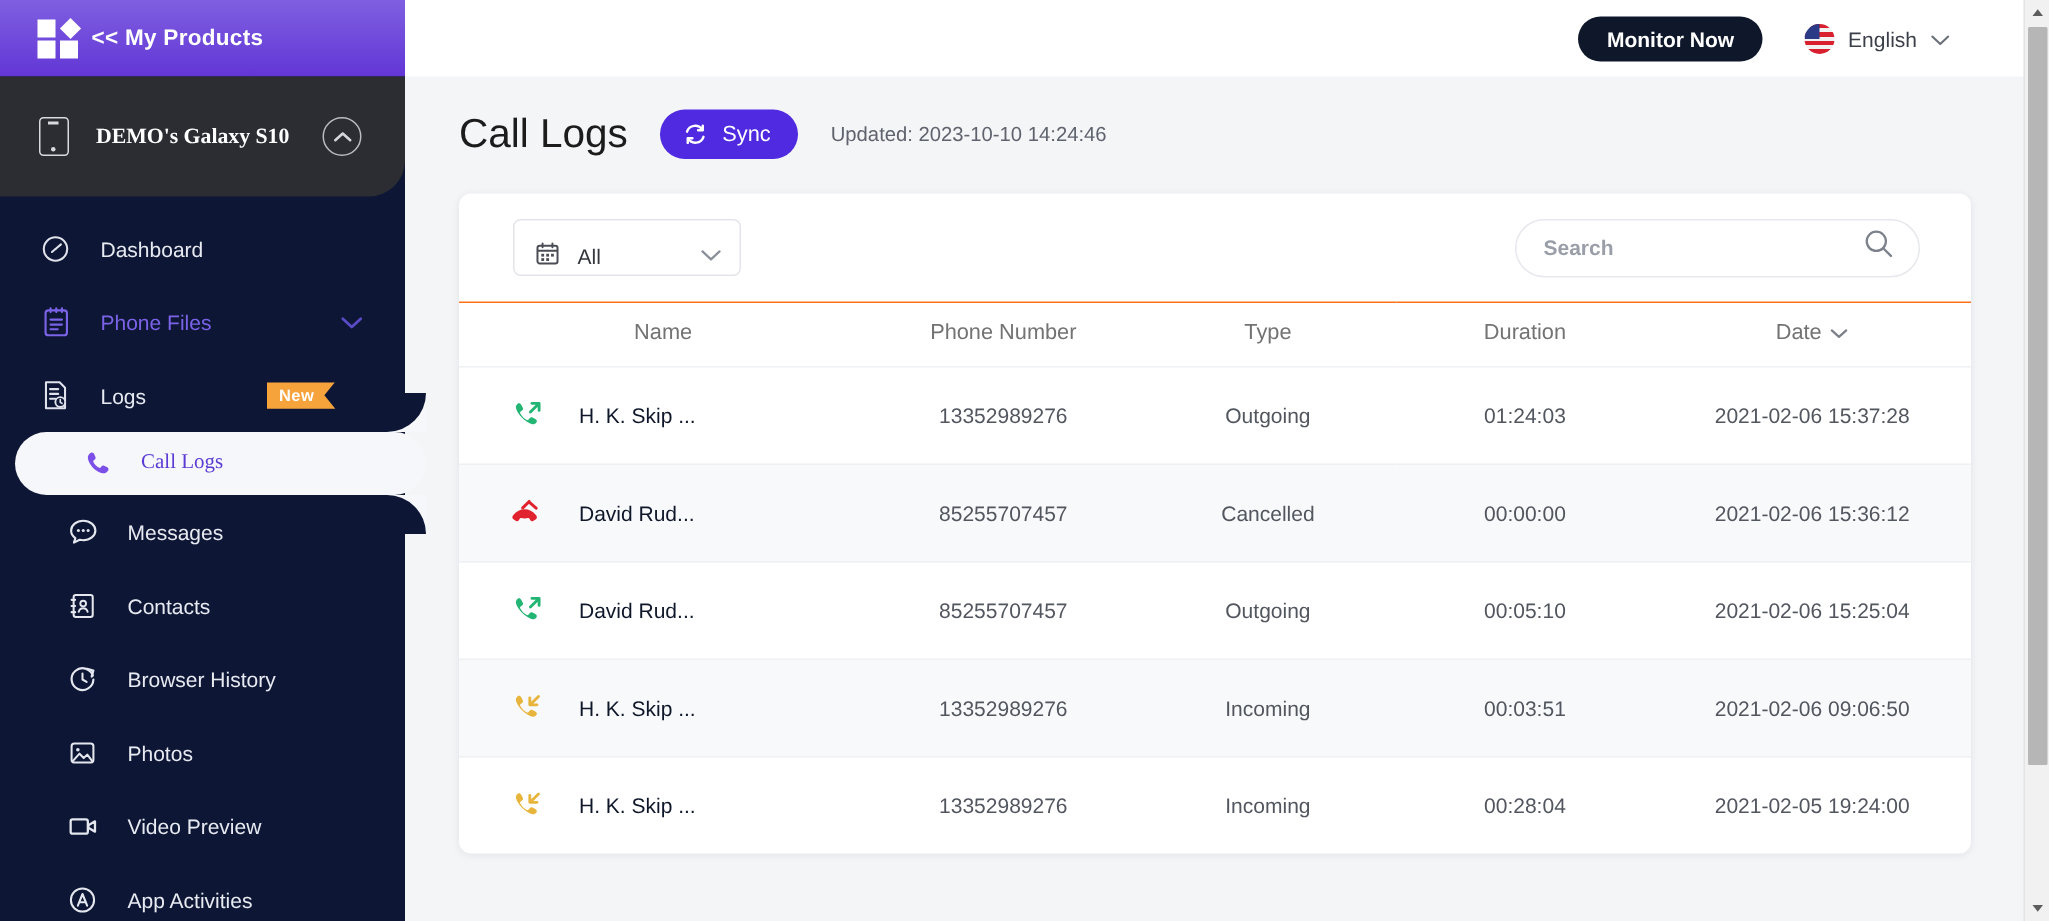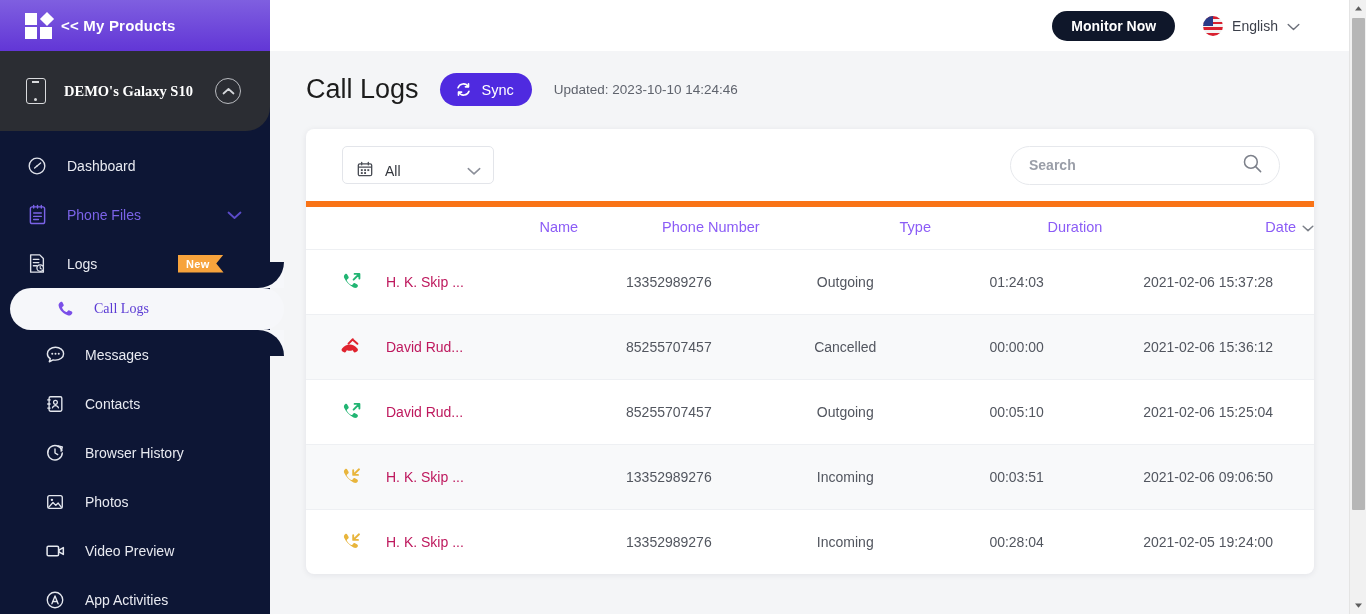--- a/index.html
+++ b/index.html
@@ -224,39 +224,39 @@
     font-size: 14px; color: #be185d;
     font-family: "Liberation Sans", sans-serif;
     background: transparent;
     font-weight: bold;
   }
   .search input::placeholder { color: #9a9ea8; }
 
   table { width: 100%; border-collapse: collapse; table-layout: fixed; }
   thead th {
     font-weight: normal;
-    color: #8b5cf6; font-size: 14.5px;
+    color: #737373; font-size: 14.5px;
     padding: 12px 0 14px 0;
-    border-top: 6px solid #f97316;
+    border-top: 1px solid #f97316;
     border-bottom: 1px solid #eef0f3;
-    text-align: right;
+    text-align: center;
   }
   thead th .sortwrap { display: inline-flex; align-items: center; gap: 6px; }
   tbody td {
     padding: 19px 0;
     font-size: 14px; color: #52565f;
     text-align: center;
     border-bottom: 1px solid #eef0f3;
   }
   tbody tr:nth-child(even) { background: #f8f9fa; }
   tbody tr:last-child td { border-bottom: none; }
   td.name-cell { text-align: left; padding-left: 32px; }
   .name-inner { display: flex; align-items: center; }
   .name-inner .cico { width: 26px; height: 26px; flex: 0 0 auto; }
-  .name-inner .nm { margin-left: 22px; color: #be185d; }
+  .name-inner .nm { margin-left: 22px; color: #0f172a; }
 
   .footer {
     text-align: center;
     color: #6e727c; font-size: 13.5px;
     padding-top: 20px;
   }
 
   
   .sbar {
     position: absolute; right: 0; top: 0;

